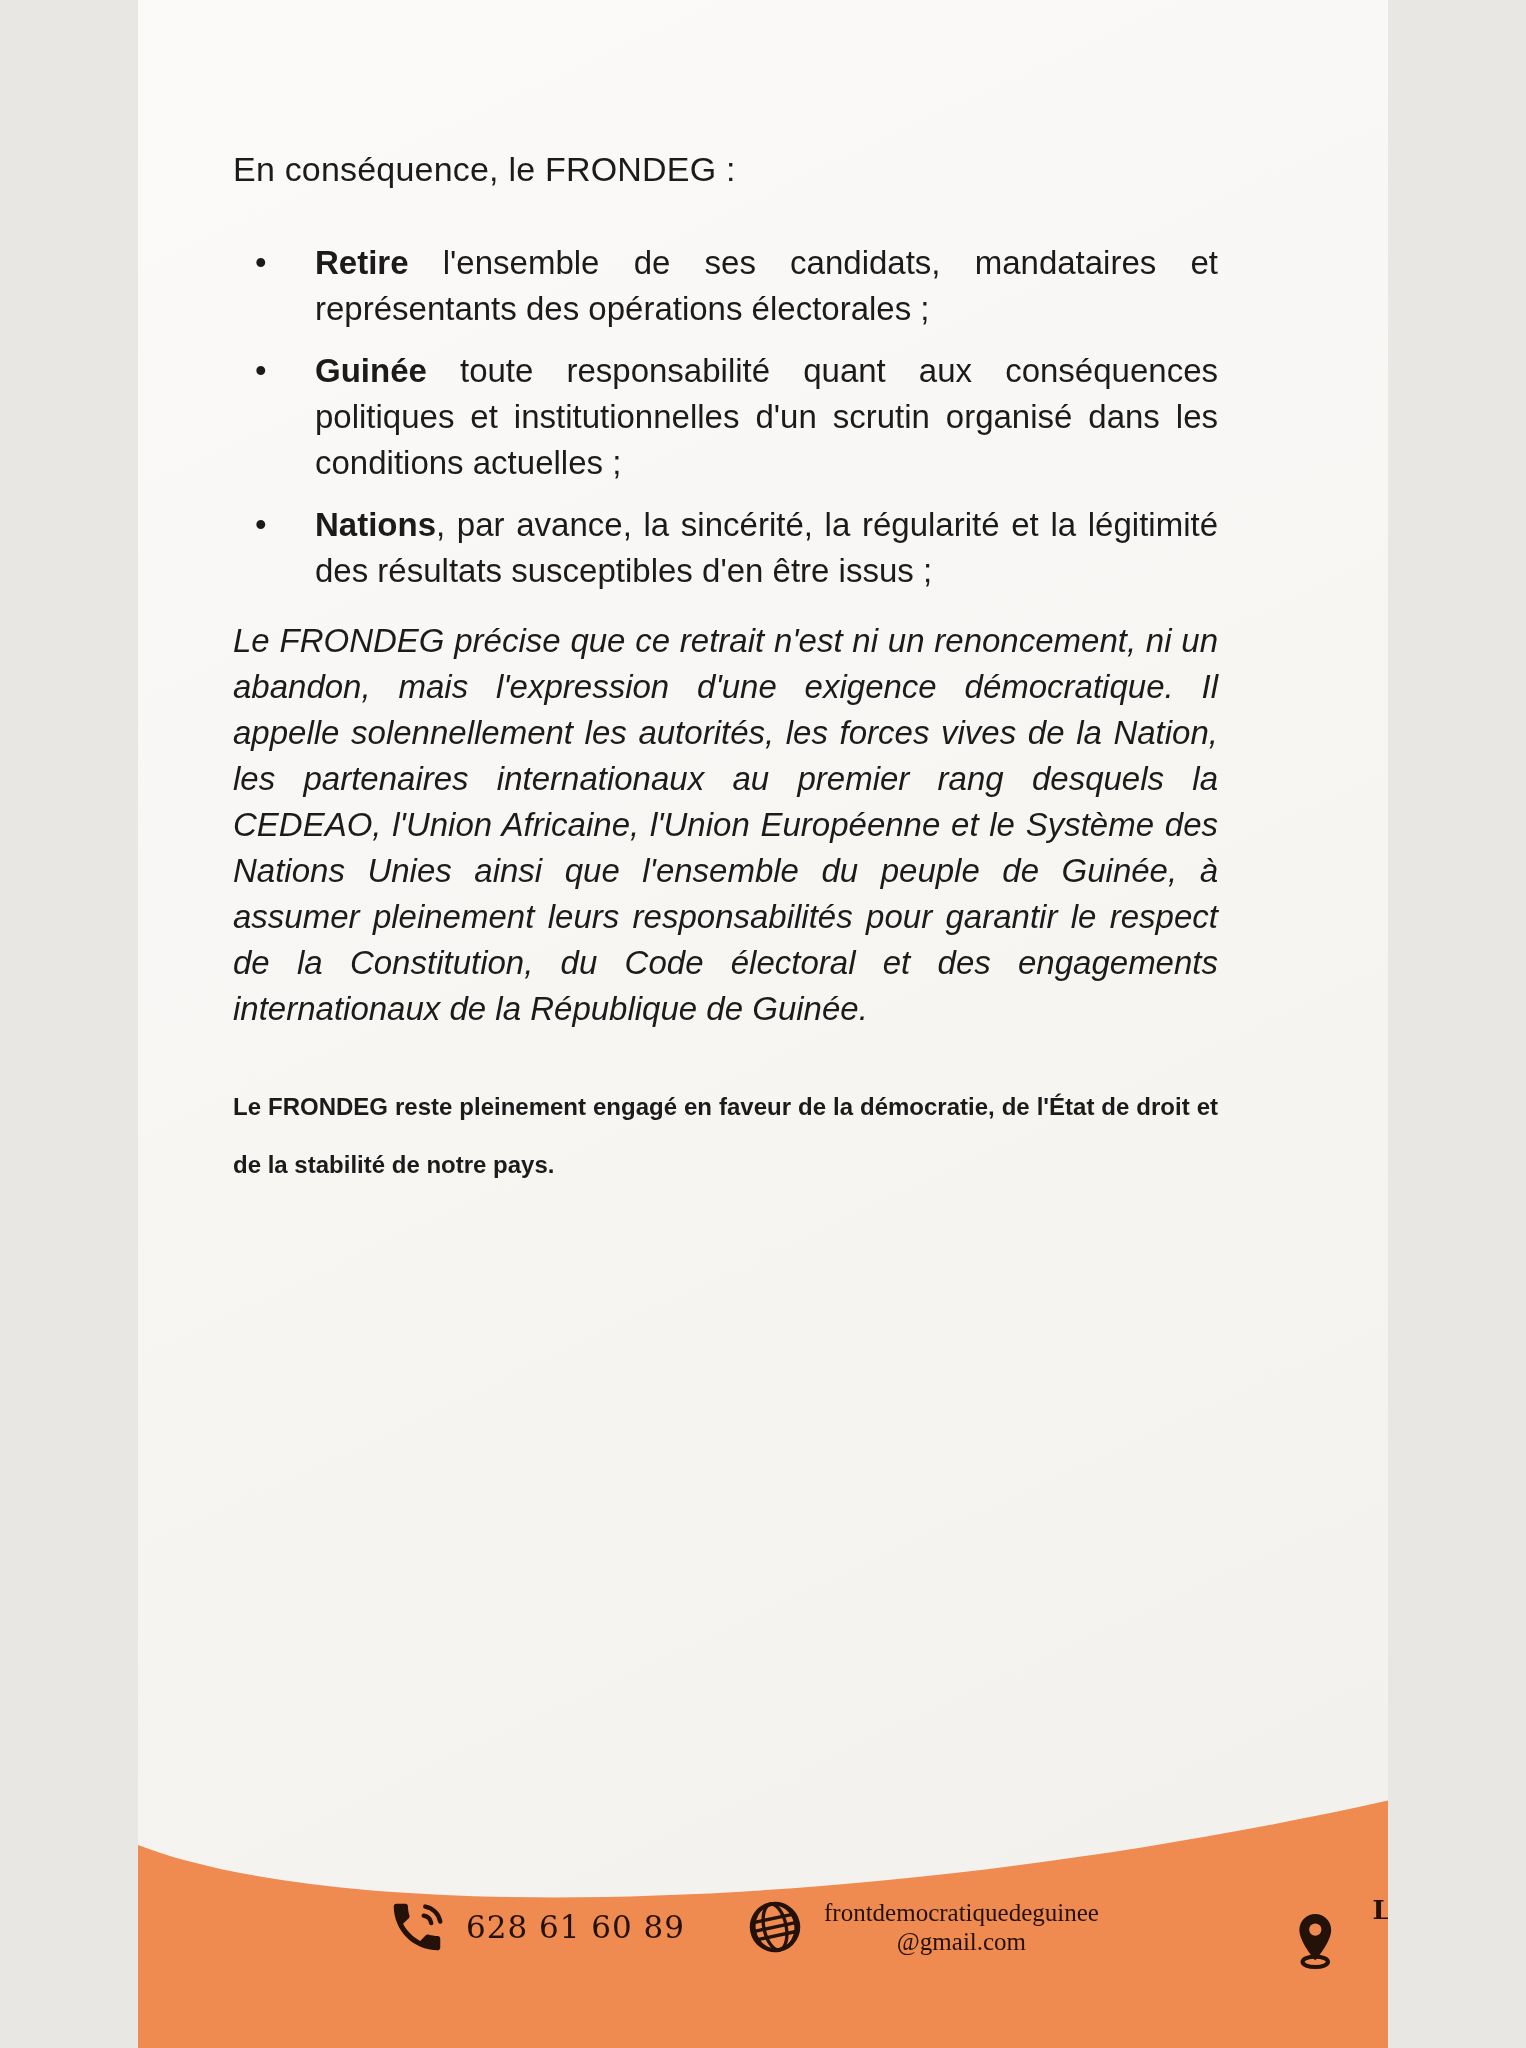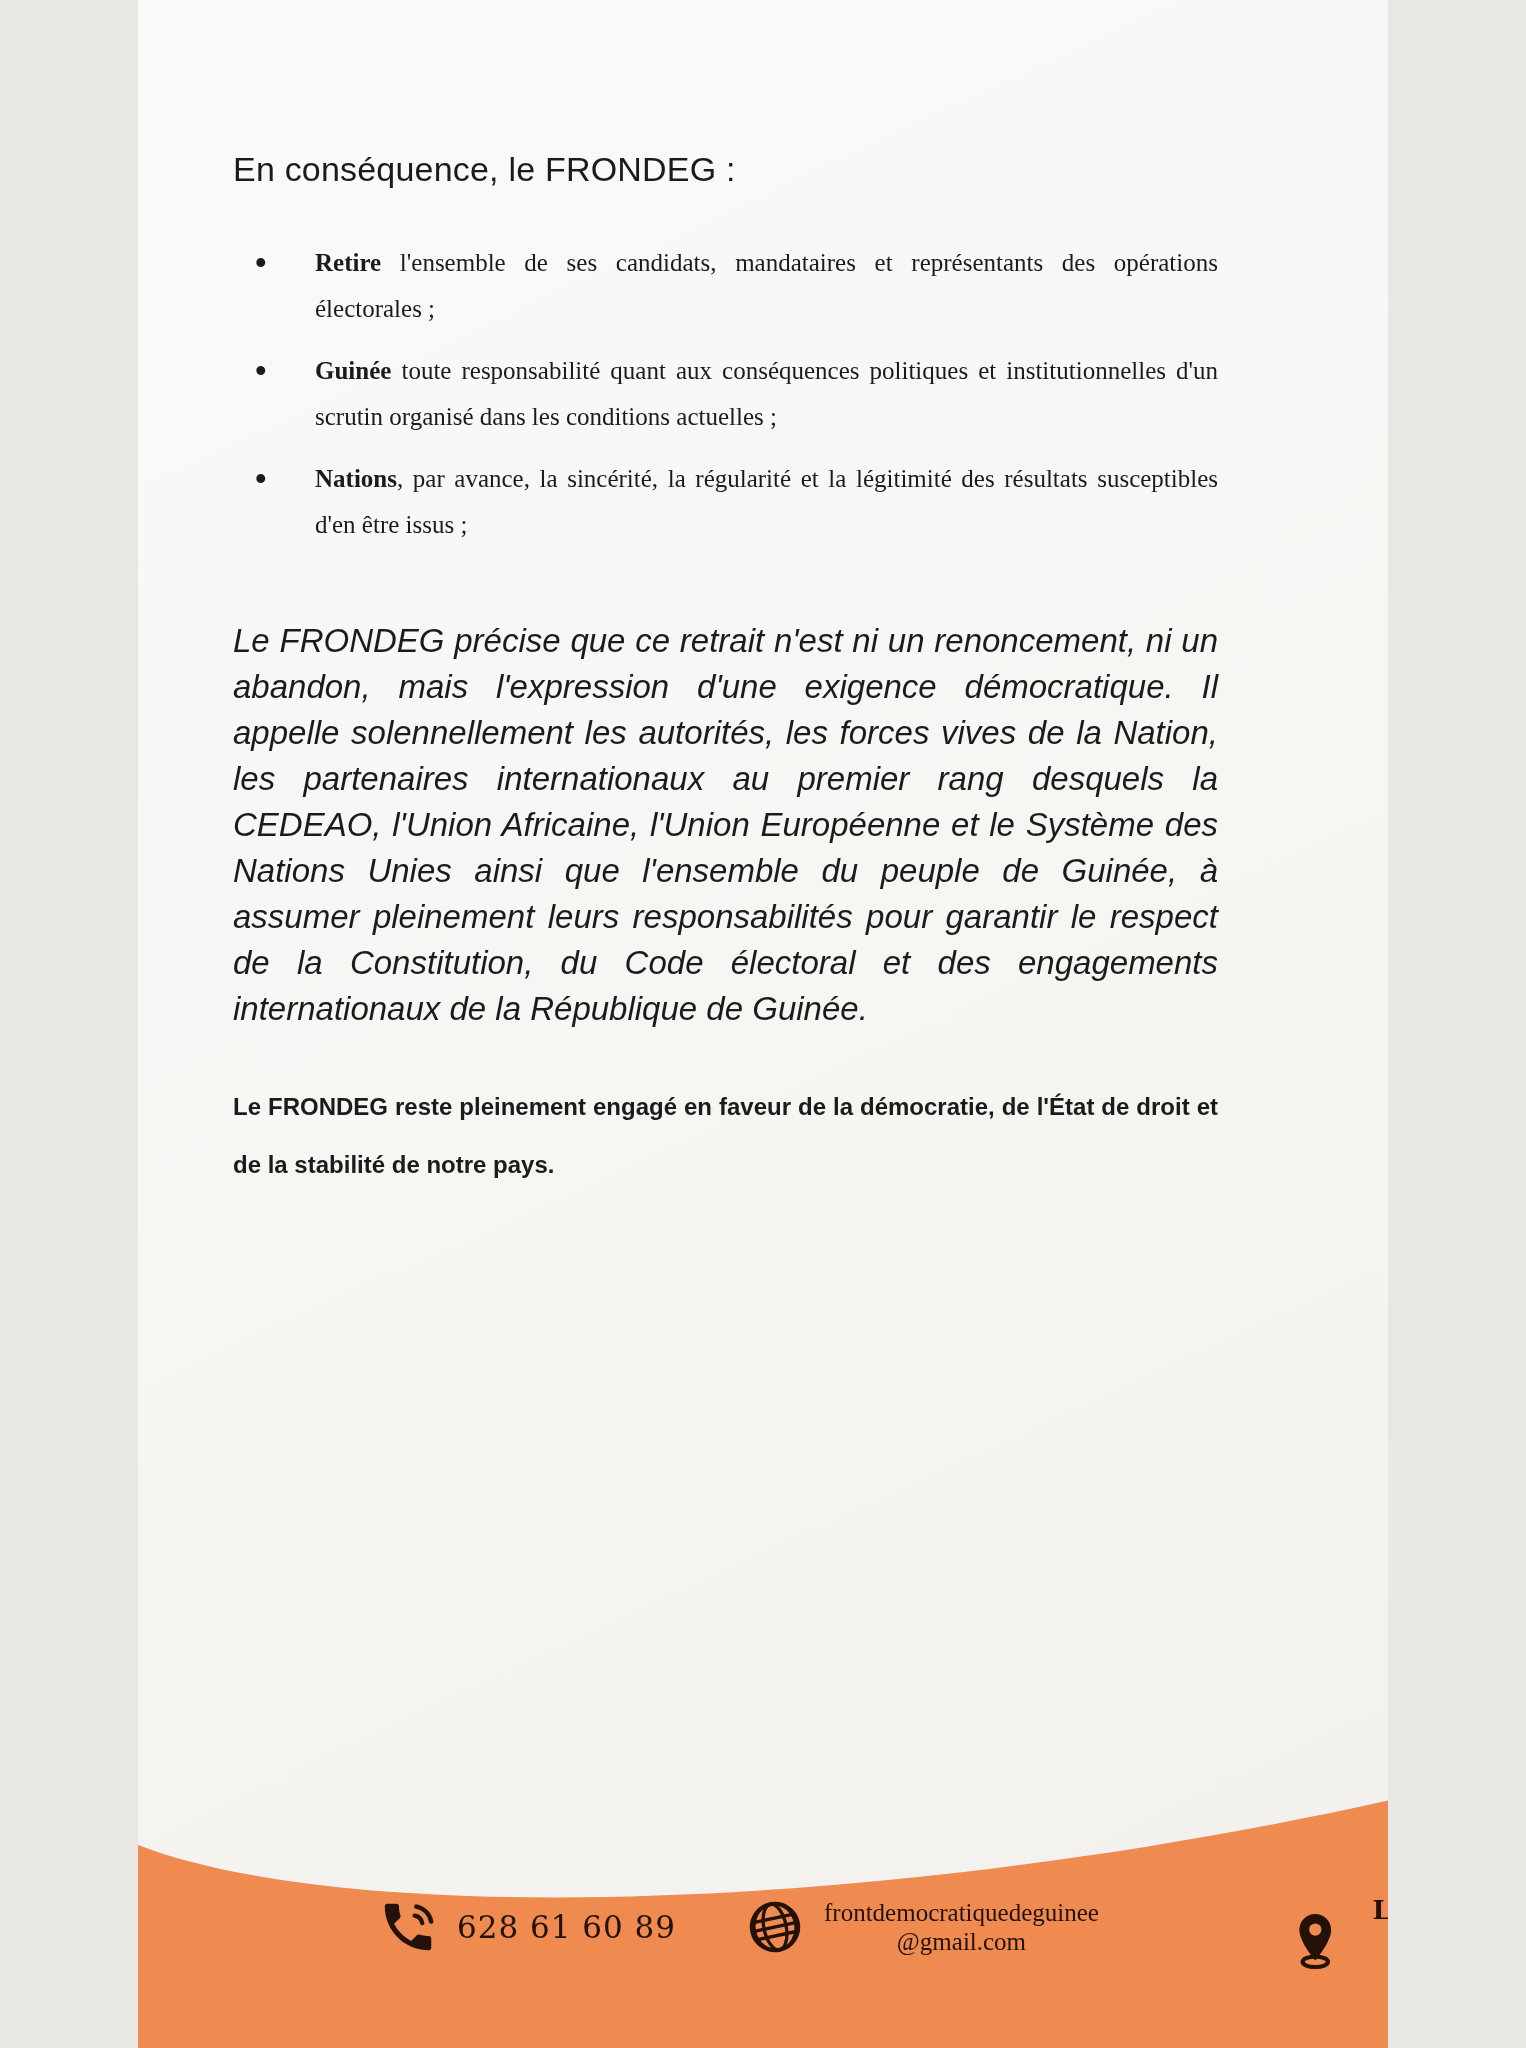--- a/index.html
+++ b/index.html
@@ -10,28 +10,28 @@
     background:linear-gradient(155deg,#fbfaf9 0%,#f6f5f2 55%,#f2f0ed 100%);
     overflow:hidden;
     font-family:"Liberation Sans",sans-serif;
     color:#1b1b1b;
   }
   .content{position:absolute;left:95px;width:985px;}
   .intro{top:150px;font-size:34px;letter-spacing:.2px;}
   .bullets{top:240px;}
   .bullet-item{display:flex;margin-bottom:16px;}
   .bullet-dot{flex:0 0 60px;padding-left:22px;font-size:33px;line-height:46px;}
-  .bullet-text{flex:1;font-size:25px;line-height:46px;text-align:justify;font-family:Liberation Serif, serif;}
+  .bullet-text{flex:1;font-size:33px;line-height:46px;text-align:justify;}
   .bullet-lead{font-weight:bold;}
   .paragraph{top:618px;font-size:33px;line-height:46px;text-align:justify;font-style:italic;}
   .closing{top:1078px;font-size:24px;line-height:58px;text-align:justify;font-weight:bold;}
   .footer-curve{position:absolute;left:0;bottom:0;width:1526px;height:348px;display:block;}
   .footer-row{position:absolute;left:0;bottom:0;width:1526px;height:160px;color:#241108;}
   .footer-group{position:absolute;display:flex;align-items:center;gap:18px;}
-  .footer-phone{left:239px;top:8px;}
+  .footer-phone{left:248px;top:8px;}
   .footer-email{left:606px;top:8px;}
   .footer-address{left:1150px;top:8px;font-weight:bold;}
   .phone-number{font-family:"DejaVu Serif",serif;font-size:31px;letter-spacing:1px;}
   .email-text{font-family:Liberation Serif, serif;font-size:25px;line-height:29px;text-align:center;}
   .address-text{font-family:"DejaVu Serif",serif;font-size:26px;line-height:29px;text-align:center;}
   .ficon{display:block;}
 </style>
 </head>
 <body>
 

